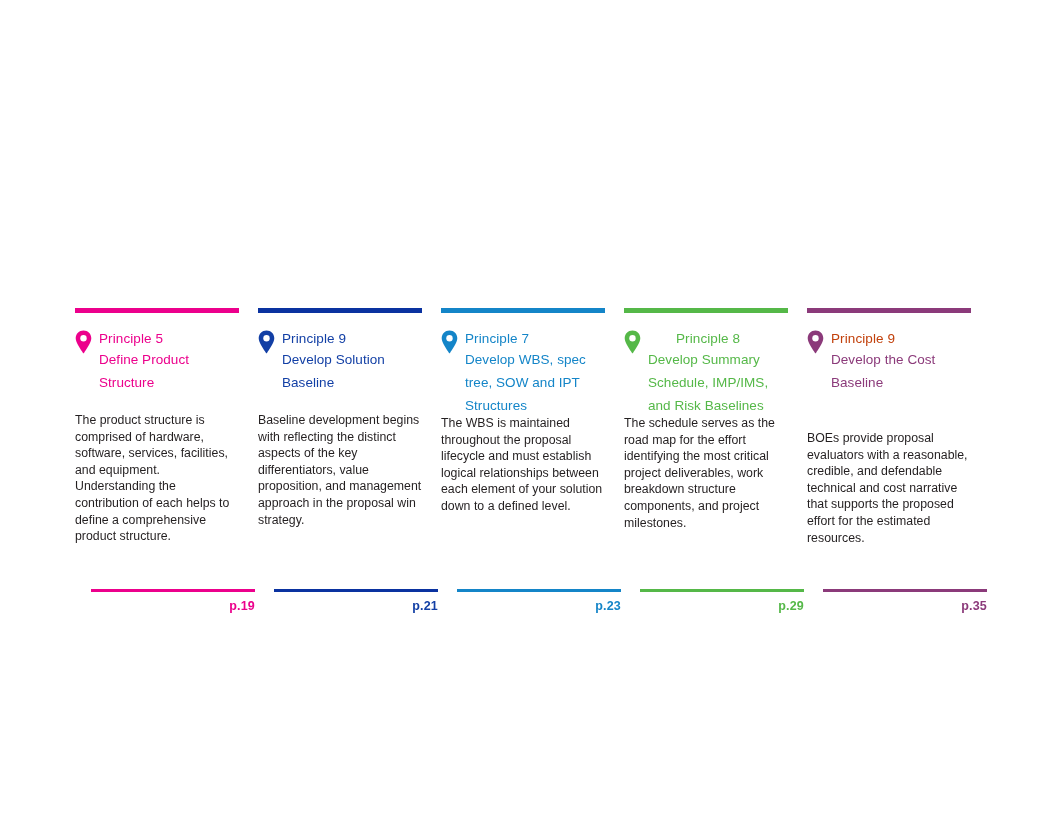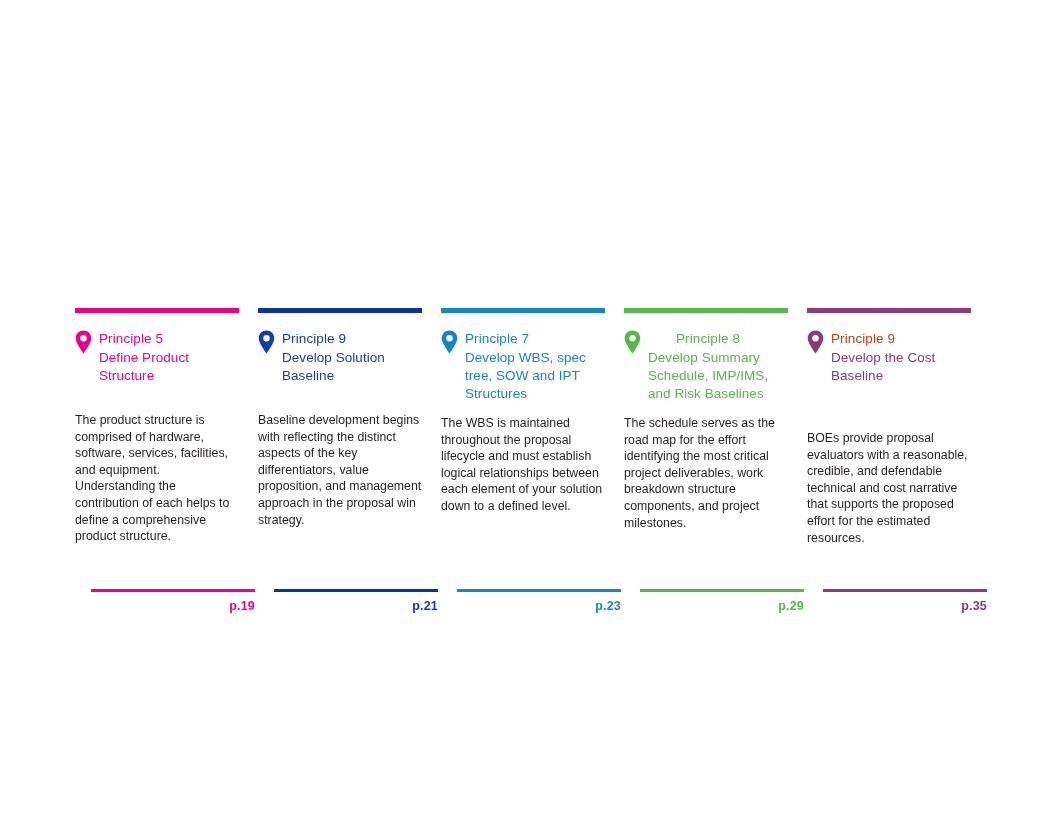--- a/index.html
+++ b/index.html
@@ -67,21 +67,21 @@
   .principle-title {
     font-size: 13.5px;
     font-weight: normal;
     line-height: 17.5px;
     letter-spacing: 0.1px;
   }
 
   .principle-subtitle {
     font-size: 13.5px;
     font-weight: normal;
-    line-height: 16px;
+    line-height: 23px;
     letter-spacing: 0.05px;
     margin-top: 9px;
   }
 
   .body-text {
     position: absolute;
     left: 0;
     top: 104px;
     width: 100%;
     font-size: 12.3px;

